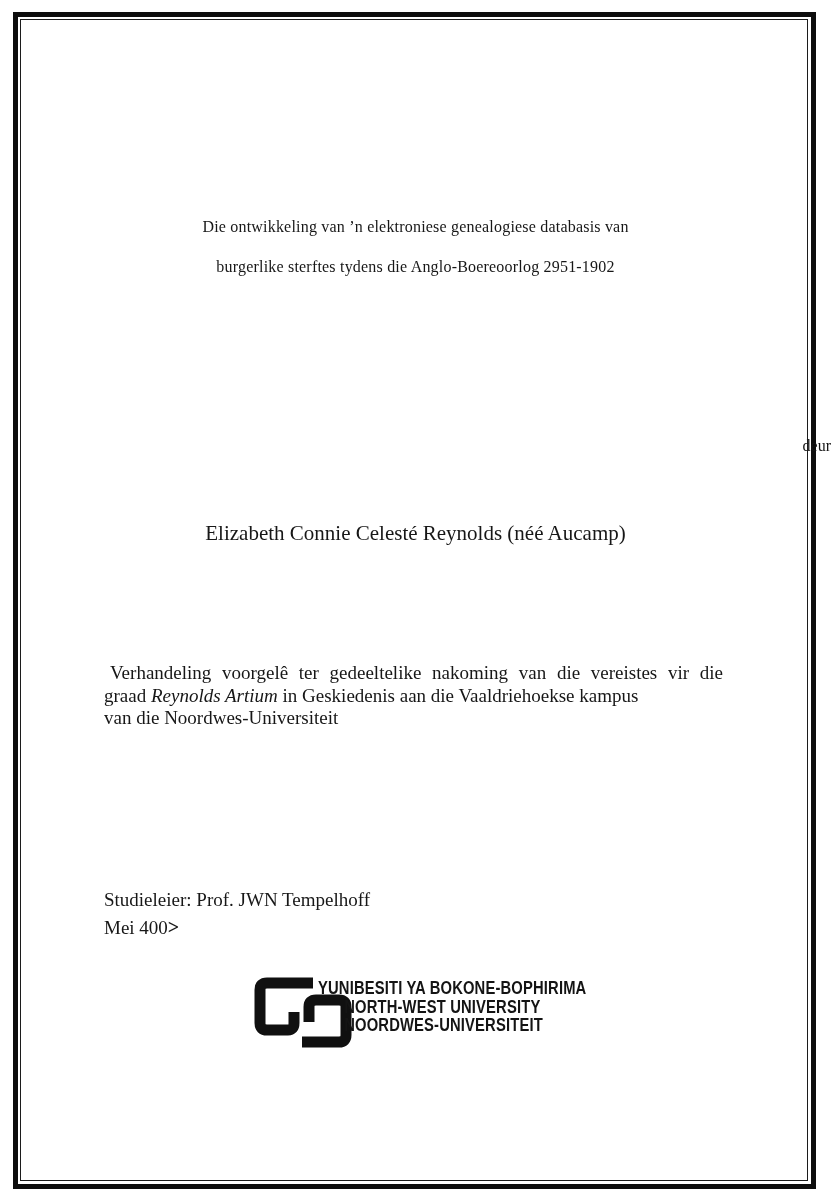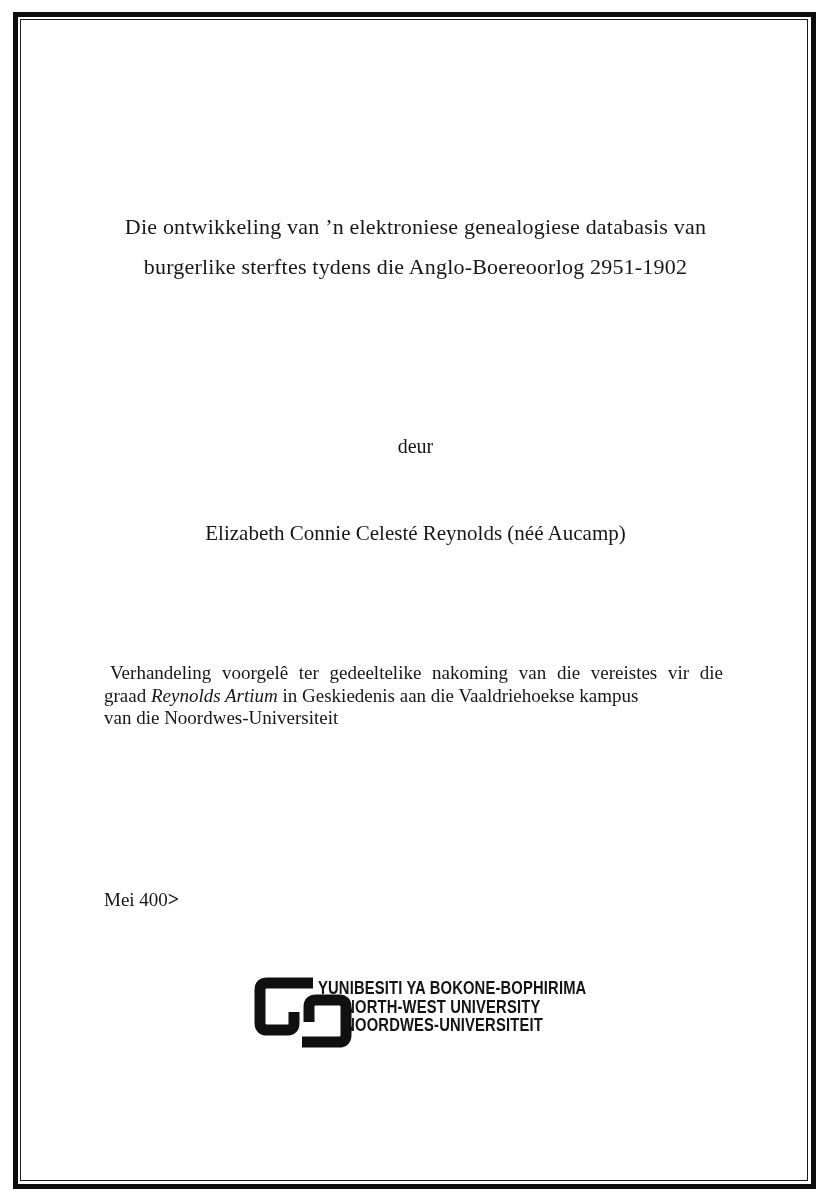--- a/index.html
+++ b/index.html
@@ -15,26 +15,26 @@
   .frame-outer {
     position:absolute; left:13px; top:12px; right:15px; bottom:11px;
     border:5px solid #0d0d0d;
   }
   .frame-inner {
     position:absolute; left:20px; top:19px; right:23px; bottom:19px;
     border:1px solid #1c1c1c;
   }
   .title-block {
     position:absolute; top:207px; left:70px; right:70px;
-    text-align:center; font-size:22px; line-height:40px;
+    text-align:center; font-size:16px; line-height:40px;
     letter-spacing:0.2px;
   }
   .byline {
     position:absolute; top:434px; left:0; right:0;
-    text-align:center; font-size:20px; line-height:24px;
+    text-align:right; font-size:16px; line-height:24px;
   }
   .author-line {
     position:absolute; top:521px; left:0; right:0;
     text-align:center; font-size:21px; line-height:25px;
   }
   .statement-block {
     position:absolute; top:662px; left:104px; width:619px;
     font-size:19px; line-height:22.5px;
   }
   .statement-block .justified {
@@ -77,20 +77,21 @@
 
 <div class="author-line">Elizabeth Connie Celesté Reynolds (néé Aucamp)</div>
 
 <div class="statement-block">
   <div class="justified">Verhandeling voorgelê ter gedeeltelike nakoming van die vereistes vir die</div>
   <div><span>graad </span><span class="italic">Reynolds Artium</span><span> in Geskiedenis aan die Vaaldriehoekse kampus</span></div>
   <div>van die Noordwes-Universiteit</div>
 </div>
 
 <div class="footer-block">
+  <div>Studieleier: Prof. JWN Tempelhoff</div>
   <div><span>Mei 400</span><span class="seven-glyph">&gt;</span></div>
 </div>
 
 <svg class="logo-mark" viewBox="0 0 104 78" aria-hidden="true">
   <path d="M 63 11 H 17 Q 10 11 10 18 V 51 Q 10 58 17 58 H 38 Q 44 58 44 51 V 40" fill="none" stroke="#101010" stroke-width="11"></path>
   <path d="M 59 50 V 35 Q 59 28 66 28 H 89 Q 96 28 96 35 V 63 Q 96 70 89 70 H 52" fill="none" stroke="#101010" stroke-width="11"></path>
 </svg>
 
 <div class="logo-text">
   <div>YUNIBESITI YA BOKONE-BOPHIRIMA</div>

